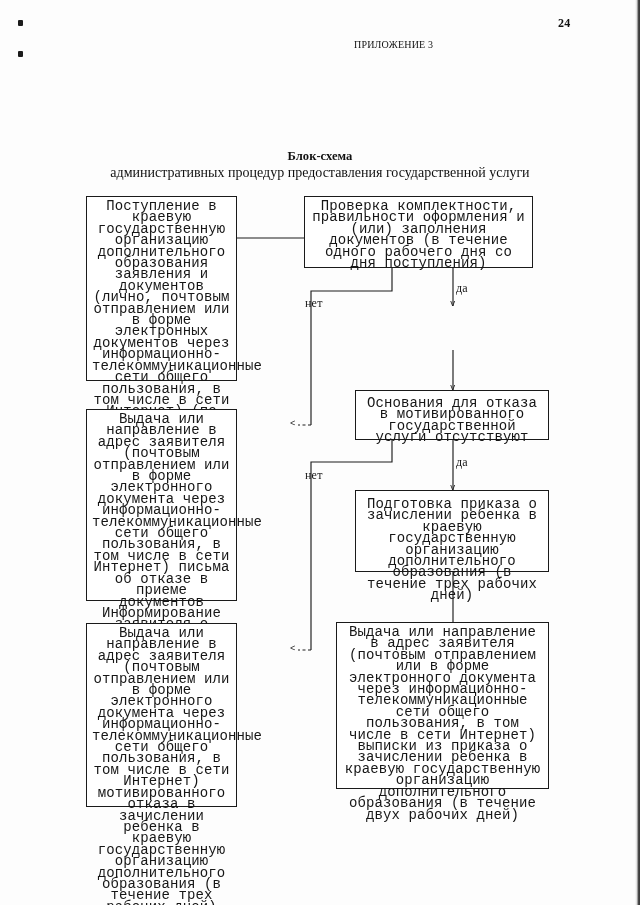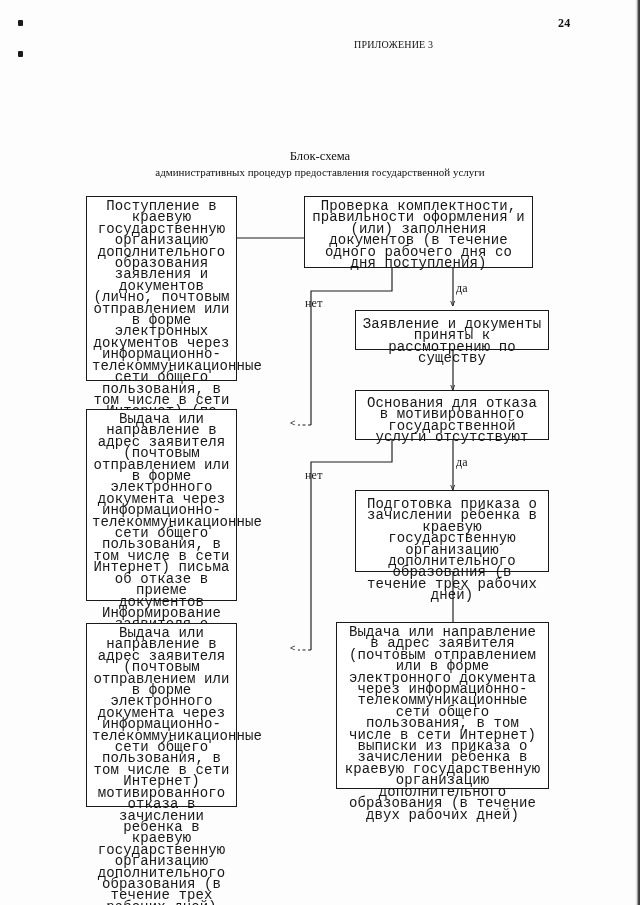--- a/index.html
+++ b/index.html
@@ -77,24 +77,25 @@
     left: 0;
     top: 148px;
     width: 640px;
     text-align: center;
     font-family: "Liberation Serif", serif;
   }
   .doc-title .t1 {
     display: block;
     font-size: 12.6px;
     line-height: 16px;
+    font-weight: bold;
   }
   .doc-title .t2 {
     display: block;
-    font-size: 11px;
+    font-size: 14px;
     line-height: 17px;
   }
 
   
   #flow {
     position: absolute;
     left: 0;
     top: 0;
     width: 640px;
     height: 905px;
@@ -196,21 +197,20 @@
 
     <span class="edge-label" style="left:456px; top:281px;">да</span>
     <span class="edge-label" style="left:305px; top:296px;">нет</span>
     <span class="edge-label" style="left:456px; top:455px;">да</span>
     <span class="edge-label" style="left:305px; top:468px;">нет</span>
 
     <div class="node" style="left:86px; top:196px; width:151px; height:185px;">Поступление в краевую государственную организацию дополнительного образования заявления и документов (лично, почтовым отправлением или в форме электронных документов через информационно-телекоммуникационные сети общего пользования, в том числе в сети Интернет) (по выбору заявителя), принятие документов по описи и регистрация заявления (в день поступления)</div>
 
     <div class="node" style="left:304px; top:196px; width:229px; height:72px;">Проверка комплектности, правильности оформления и (или) заполнения документов (в течение одного рабочего дня со дня поступления)</div>
 
-    <div class="node" style="left:355px; top:310px; width:194px; height:40px; padding-top:8px;">Заявление и документы приняты к рассмотрению по существу</div>
 
     <div class="node" style="left:355px; top:390px; width:194px; height:50px; padding-top:7px;">Основания для отказа в мотивированного государственной услуги отсутствуют</div>
 
     <div class="node" style="left:86px; top:409px; width:151px; height:192px;">Выдача или направление в адрес заявителя (почтовым отправлением или в форме электронного документа через информационно-телекоммуникационные сети общего пользования, в том числе в сети Интернет) письма об отказе в приеме документов Информирование заявителя о возможности повторного представления заявления с приложением необходимого комплекта документов (в течение одного рабочего дня)</div>
 
     <div class="node" style="left:355px; top:490px; width:194px; height:82px; padding-top:8px;">Подготовка приказа о зачислении ребенка в краевую государственную организацию дополнительного образования (в течение трех рабочих дней)</div>
 
     <div class="node" style="left:86px; top:623px; width:151px; height:184px;">Выдача или направление в адрес заявителя (почтовым отправлением или в форме электронного документа через информационно-телекоммуникационные сети общего пользования, в том числе в сети Интернет) мотивированного отказа в зачислении ребенка в краевую государственную организацию дополнительного образования (в течение трех рабочих дней)</div>
 
     <div class="node" style="left:336px; top:622px; width:213px; height:167px;">Выдача или направление в адрес заявителя (почтовым отправлением или в форме электронного документа через информационно-телекоммуникационные сети общего пользования, в том числе в сети Интернет) выписки из приказа о зачислении ребенка в краевую государственную организацию дополнительного образования (в течение двух рабочих дней)</div>

